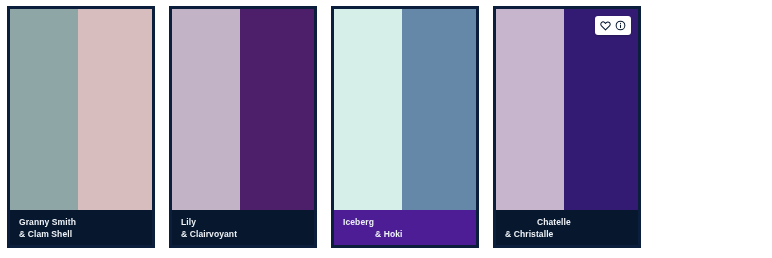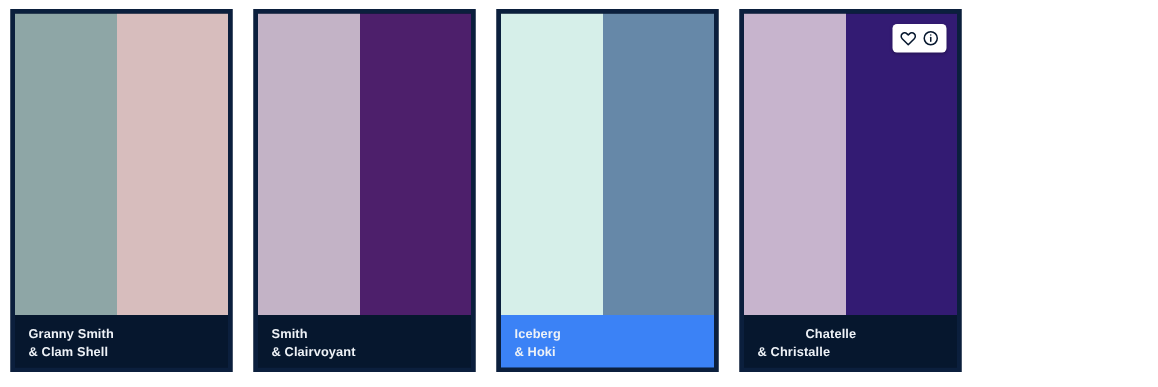--- a/index.html
+++ b/index.html
@@ -100,32 +100,32 @@
         <span class="color-name" style="color: rgb(238, 242, 247);">Granny Smith</span>
         <span class="color-name" style="color: rgb(238, 242, 247);">&amp; Clam Shell</span>
       </div>
     </div>
     <div class="palette-card" style="border-color: rgb(11, 31, 61);">
       <div class="swatch-pair">
         <div class="swatch swatch-left" style="background: rgb(195, 179, 198);"></div>
         <div class="swatch swatch-right" style="background: rgb(77, 31, 107);"></div>
       </div>
       <div class="card-footer" style="background: rgb(6, 23, 46);">
-        <span class="color-name" style="color: rgb(238, 242, 247);">Smith</span>
+        <span class="color-name" style="color: rgb(238, 242, 247);">Lily</span>
         <span class="color-name" style="color: rgb(238, 242, 247);">&amp; Clairvoyant</span>
       </div>
     </div>
     <div class="palette-card" style="border-color: rgb(11, 31, 61);">
       <div class="swatch-pair">
         <div class="swatch swatch-left" style="background: rgb(214, 239, 233);"></div>
         <div class="swatch swatch-right" style="background: rgb(102, 136, 168);"></div>
       </div>
-      <div class="card-footer" style="background: #3b82f6;">
+      <div class="card-footer" style="background: #4c1d95;">
         <span class="color-name" style="color: rgb(238, 242, 247);">Iceberg</span>
-        <span class="color-name" style="color: rgb(238, 242, 247);">&amp; Hoki</span>
+        <span class="color-name" style="color: rgb(238, 242, 247); margin-left: 32px;">&amp; Hoki</span>
       </div>
     </div>
     <div class="palette-card" style="border-color: rgb(11, 31, 61);">
       <div class="swatch-pair">
         <div class="swatch swatch-left" style="background: rgb(199, 180, 205);"></div>
         <div class="swatch swatch-right" style="background: rgb(51, 27, 115);"></div>
       </div>
       <div class="card-actions" style="background: rgb(255, 255, 255);">
         <span class="action-icon">
           <svg viewBox="0 0 24 24" width="11" height="11" fill="none" stroke="#06172e" stroke-width="2.2" stroke-linecap="round" stroke-linejoin="round">

